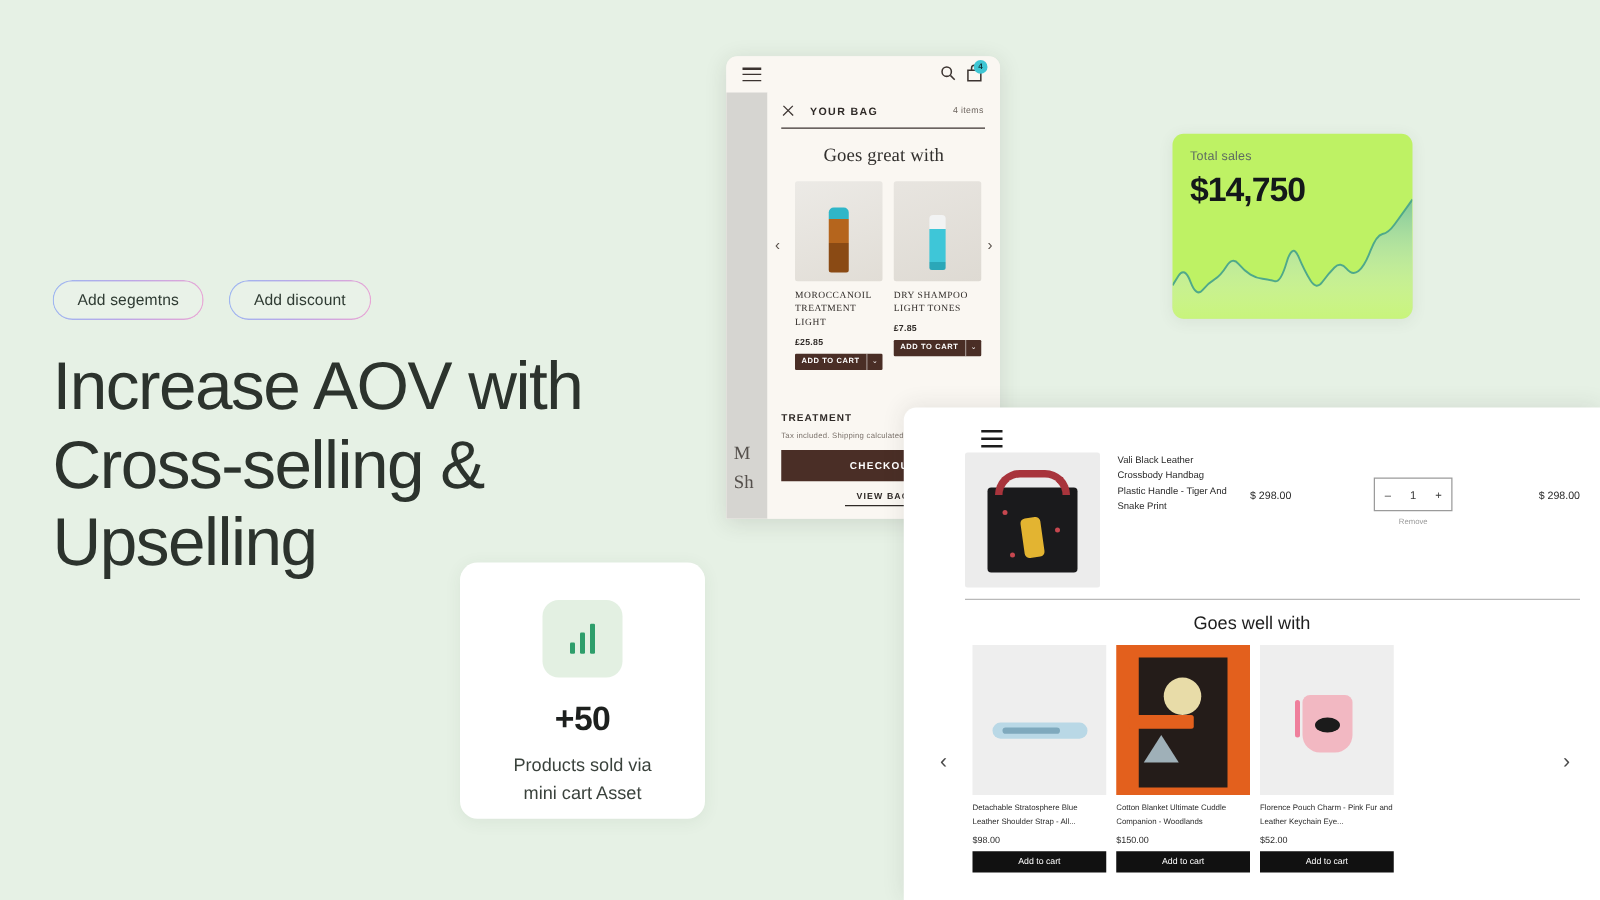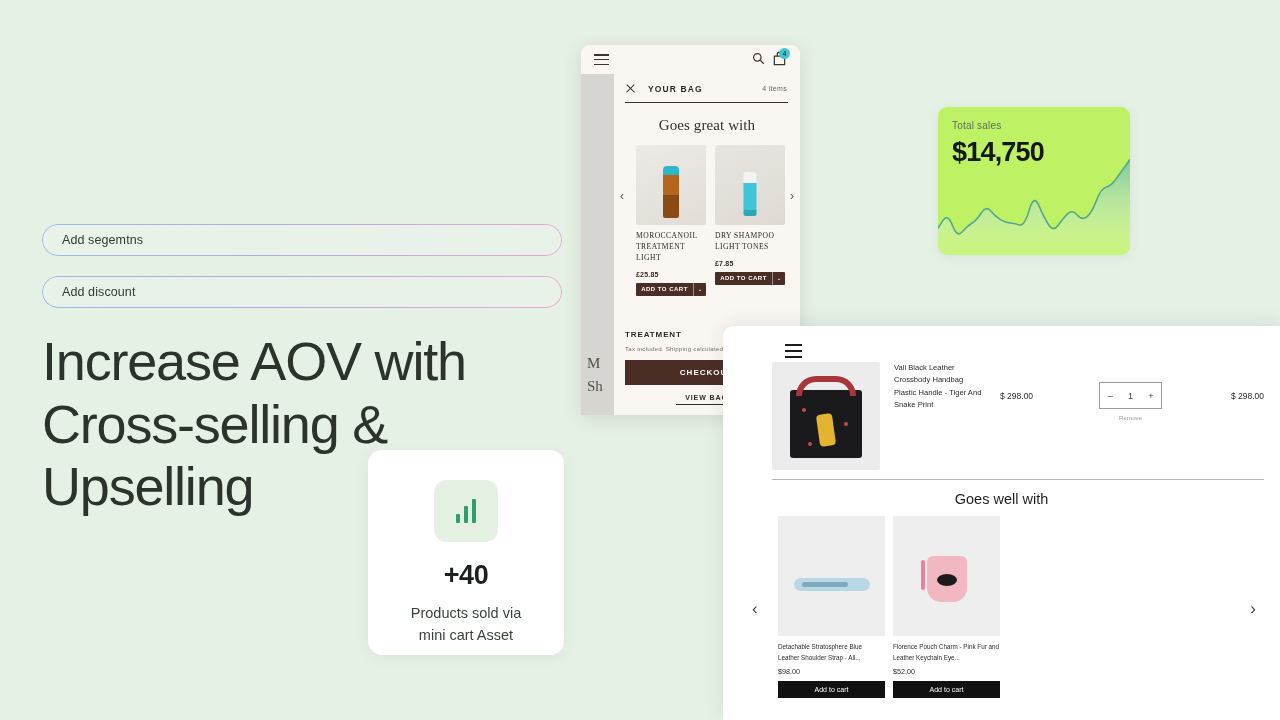--- a/index.html
+++ b/index.html
@@ -6,21 +6,21 @@
   html, body { width: 1280px; height: 720px; overflow: hidden; }
   body {
     background: #e6f1e5;
     font-family: "Liberation Sans", sans-serif;
     position: relative;
     -webkit-font-smoothing: antialiased;
   }
 
   
   .hero { position: absolute; left: 42px; top: 224px; width: 520px; }
-  .pill-row { display: flex; gap: 20px; margin-bottom: 22px; flex-direction: column; }
+  .pill-row { display: flex; gap: 20px; margin-bottom: 22px; }
   .pill {
     position: relative;
     padding: 9px 20px;
     border-radius: 20px;
     font-size: 12.5px;
     color: #2f3b33;
     background: #e9f2e8;
     letter-spacing: .1px;
     white-space: nowrap;
     cursor: pointer;
@@ -207,21 +207,21 @@
   </div>
   <h1 class="hero-title">Increase AOV with Cross-selling &amp; Upselling</h1>
 </div>
 
 <div class="stat-card">
   <div class="stat-icon">
     <i></i>
       <i></i>
       <i></i>
   </div>
-  <div class="stat-value">+40</div>
+  <div class="stat-value">+50</div>
   <div class="stat-label">
     <div>Products sold via</div>
     <div>mini cart Asset</div>
   </div>
 </div>
 
 <div class="sales-card">
   <div class="sales-label">Total sales</div>
   <div class="sales-value">$14,750</div>
   <svg class="sales-chart" id="sales-chart" viewBox="0 0 200 105" preserveAspectRatio="none">
@@ -355,20 +355,31 @@
 
     <div class="cp-card">
       <div class="cp-thumb">
           <div class="art-strap"></div>
         </div>
       <div class="cp-ctitle">Detachable Stratosphere Blue Leather Shoulder Strap - All...</div>
       <div class="cp-cprice">$98.00</div>
       <div class="cp-addcart">Add to cart</div>
     </div>
 
+    <div class="cp-card">
+      <div class="cp-thumb orange">
+        <div class="art-blanket"></div>
+        <div class="art-moon"></div>
+        <div class="art-word"></div>
+        <div class="art-mtn"></div>
+      </div>
+      <div class="cp-ctitle">Cotton Blanket Ultimate Cuddle Companion - Woodlands</div>
+      <div class="cp-cprice">$150.00</div>
+      <div class="cp-addcart">Add to cart</div>
+    </div>
 
     <div class="cp-card">
       <div class="cp-thumb">
         <div class="art-tassel"></div>
         <div class="art-pouch"></div>
       </div>
       <div class="cp-ctitle">Florence Pouch Charm - Pink Fur and Leather Keychain Eye...</div>
       <div class="cp-cprice">$52.00</div>
       <div class="cp-addcart">Add to cart</div>
     </div>

